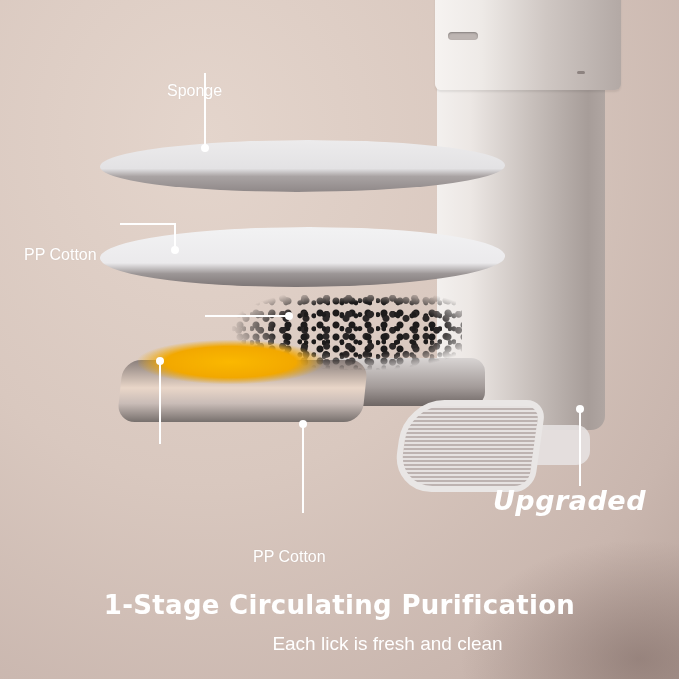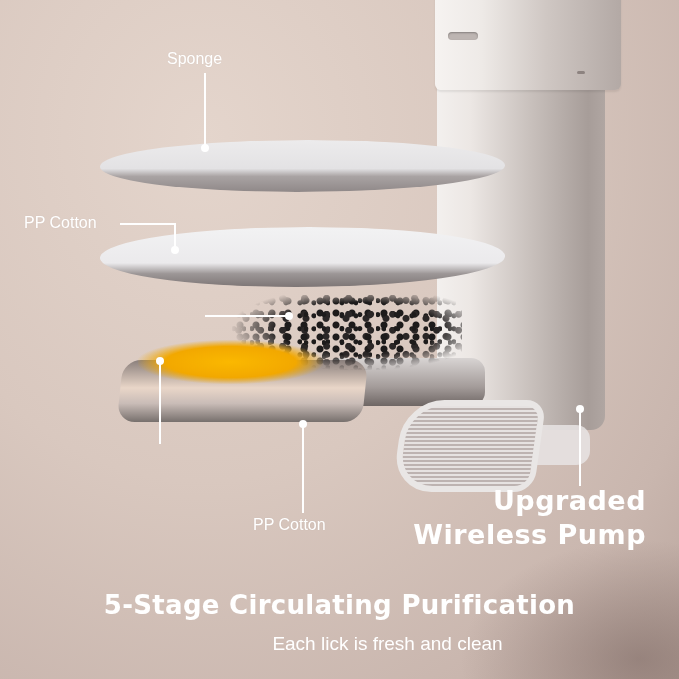--- a/index.html
+++ b/index.html
@@ -81,27 +81,28 @@
     transform: skewX(-8deg);
   }
   .pump-pad {
     position:absolute; left:455px; top:425px; width:135px; height:40px;
     background: rgba(232,228,228,0.85); border-radius: 14px;
   }
   
   .label {
     position:absolute; color:#ffffff; font-size:16px; white-space:nowrap;
     text-shadow: 0 0 2px rgba(0,0,0,0.05);
+    margin-top: 32px;
   }
   .line { position:absolute; background:#ffffff; }
   .dot  { position:absolute; width:8px; height:8px; border-radius:50%; background:#ffffff; }
   .pump-title {
     position:absolute; left:410px; top:484px; width:236px; color:#ffffff;
     font-family:"DejaVu Sans", sans-serif; font-weight:bold; font-size:27px; line-height:34px;
-    text-align:right; letter-spacing:0.5px;
+    text-align:right; letter-spacing:0.5px;font-style:italic;
   }
   .headline {
     position:absolute; left:0; top:590px; width:679px; text-align:center; color:#ffffff;
     font-family:"DejaVu Sans", sans-serif; font-weight:bold; font-size:26px; letter-spacing:0.3px;
   }
   .subline {
     position:absolute; left:0; top:633px; width:679px; text-align:center; color:#ffffff;
     font-size:19px;
     margin-left:48px;
   }
@@ -142,18 +143,17 @@
   <div class="line" style="left:159px; top:362px; width:2px; height:82px;"></div>
 
   <div class="label" style="left:253px; top:516px;">PP Cotton</div>
   <div class="dot" style="left:299px; top:420px;"></div>
   <div class="line" style="left:302px; top:425px; width:2px; height:88px;"></div>
 
   <div class="dot" style="left:576px; top:405px;"></div>
   <div class="line" style="left:579px; top:410px; width:2px; height:76px;"></div>
   <div class="pump-title">
     <div>Upgraded</div>
-    <div>Wireless Pump</div>
   </div>
 
-  <div class="headline">5-Stage Circulating Purification</div>
+  <div class="headline">1-Stage Circulating Purification</div>
   <div class="subline">Each lick is fresh and clean</div>
 </div>
 
 </body></html>

